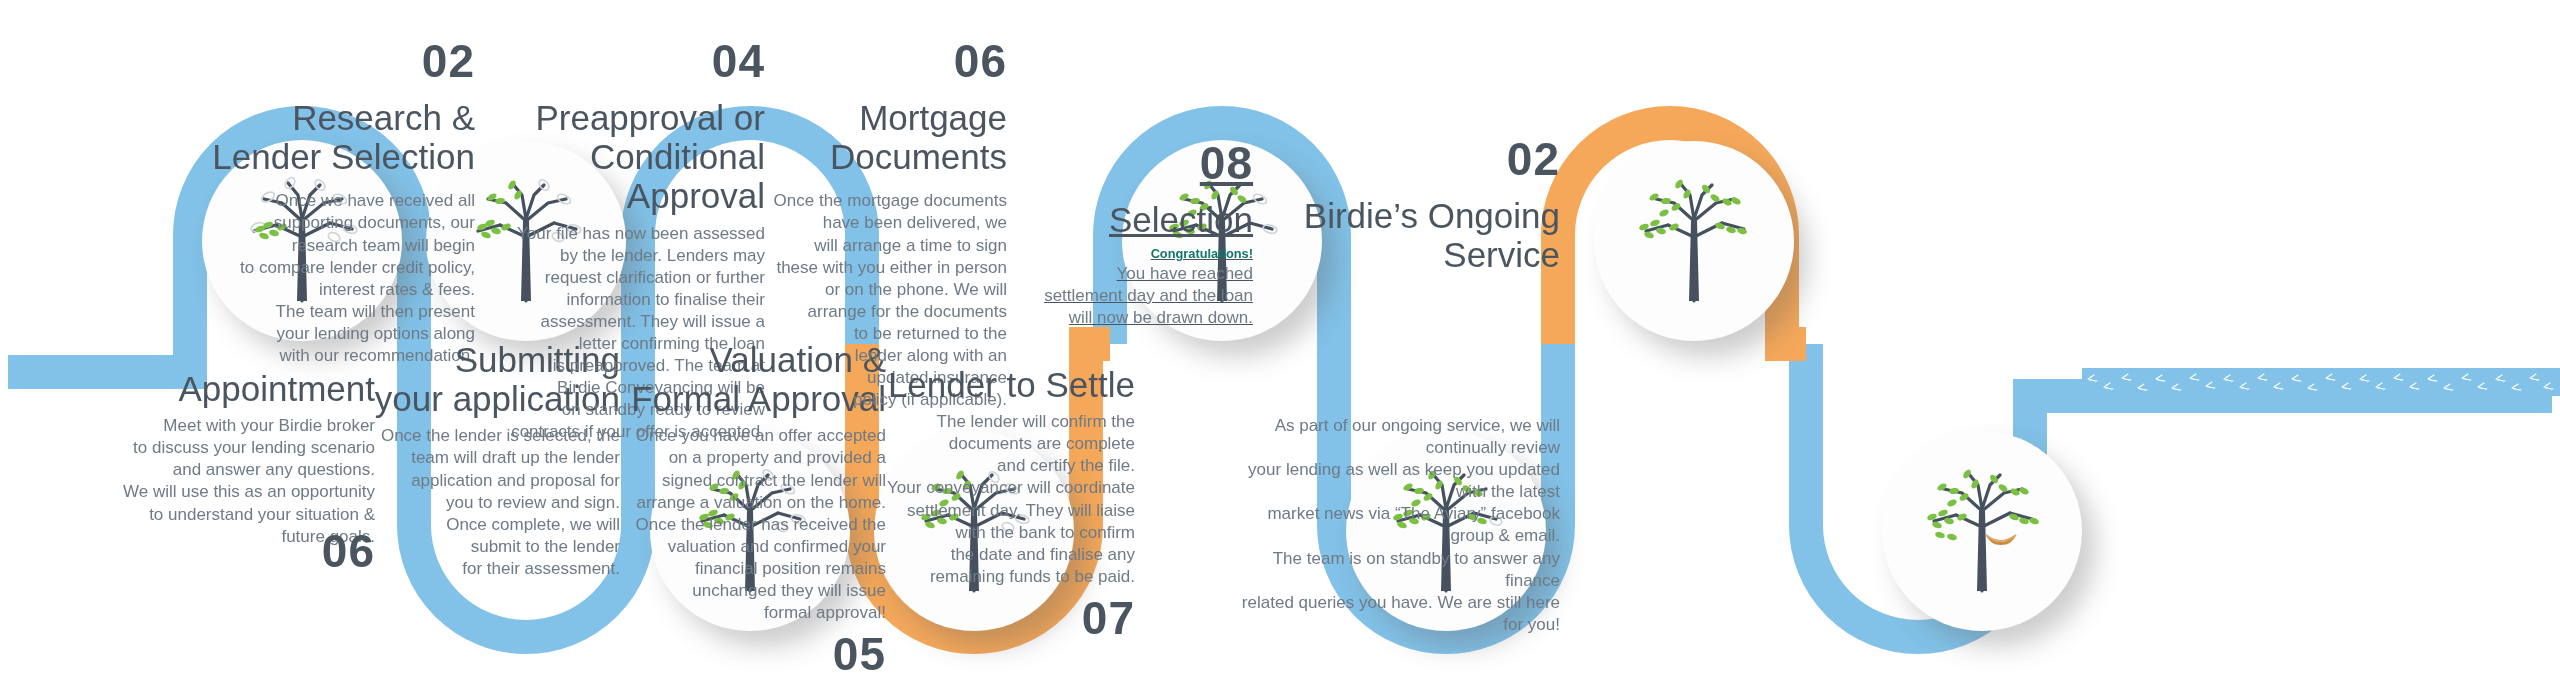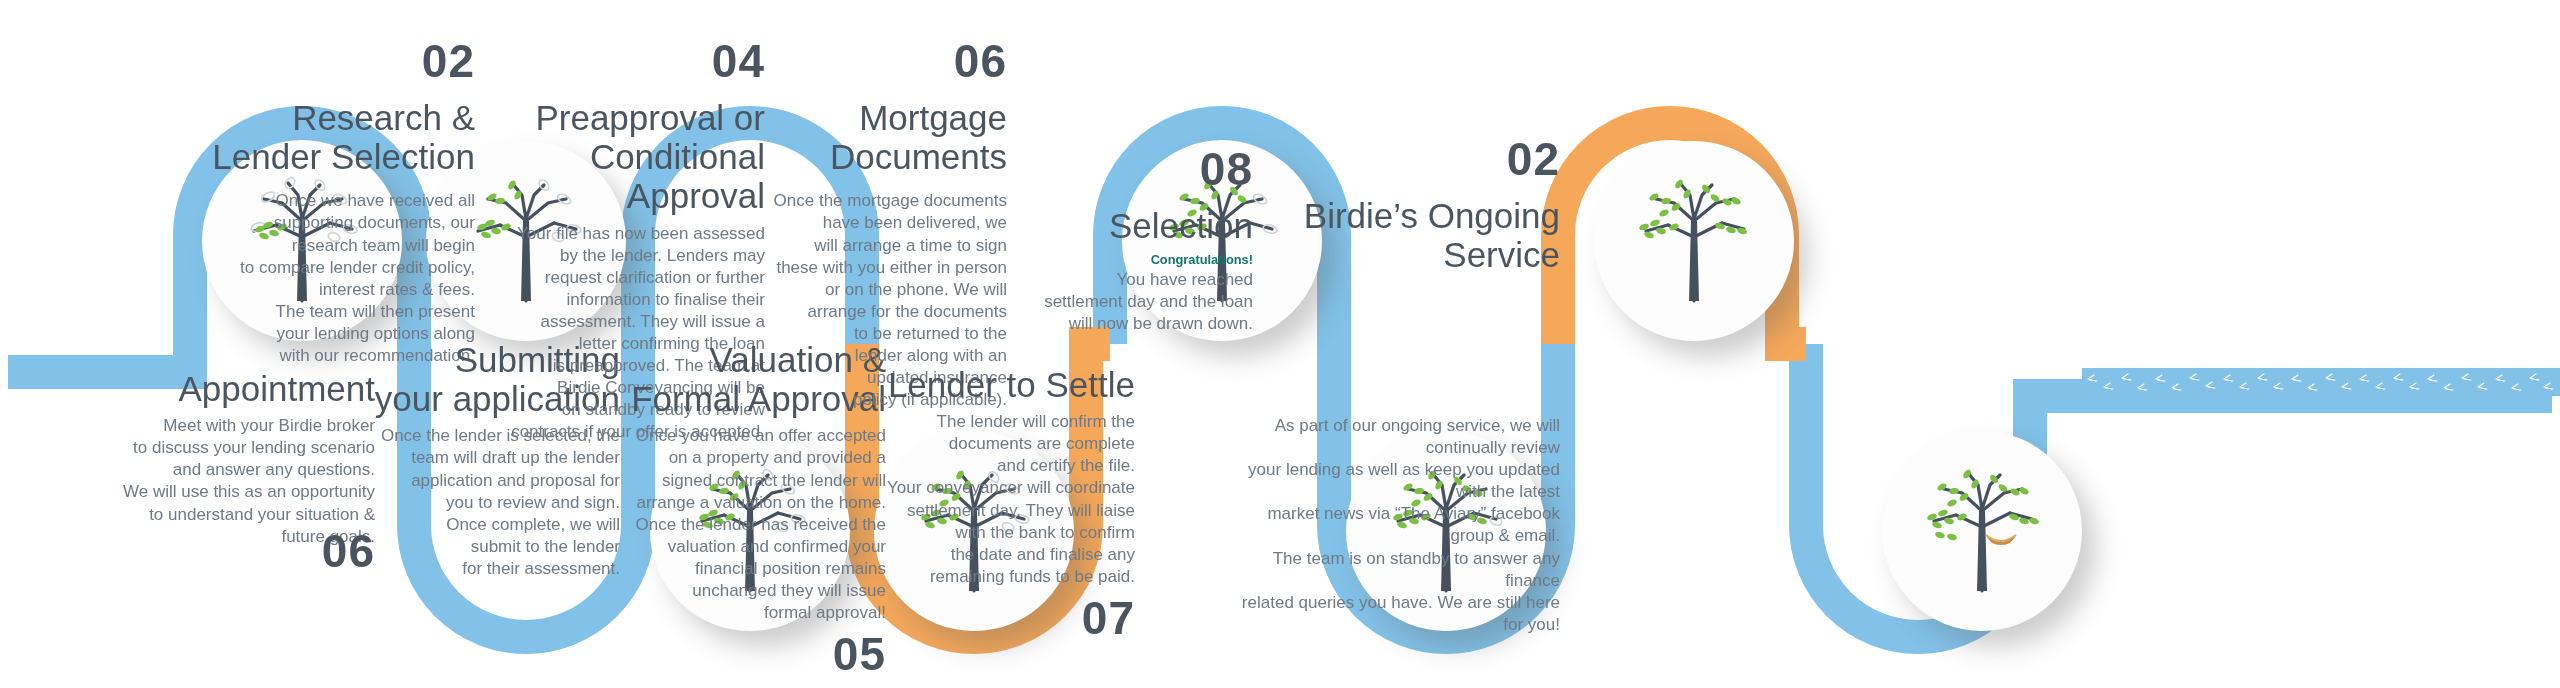--- a/index.html
+++ b/index.html
@@ -557,21 +557,21 @@
 and certify the file.
 Your conveyancer will coordinate
 settlement day. They will liaise
 with the bank to confirm
 the date and finalise any
 remaining funds to be paid.</div>
     <div class="gap-sm"></div>
     <div class="num">07</div>
   </div>
 
-  <div class="step" style="left:983px; top:146px; width:270px;">
+  <div class="step" style="left:983px; top:140px; width:270px;text-decoration:underline;">
     <div class="num">08</div>
     <div class="gap-md"></div>
     <div class="title">Selection</div>
     <div class="gap-sm"></div>
     <div class="congrats">Congratulations!</div>
     <div class="body">You have reached
 settlement day and the loan
 will now be drawn down.</div>
   </div>
 

